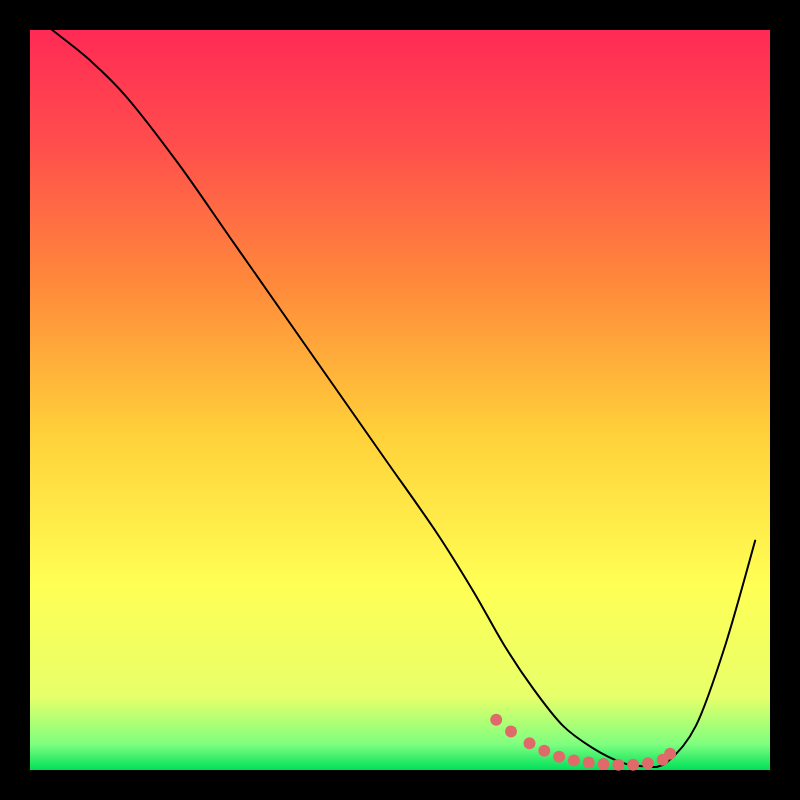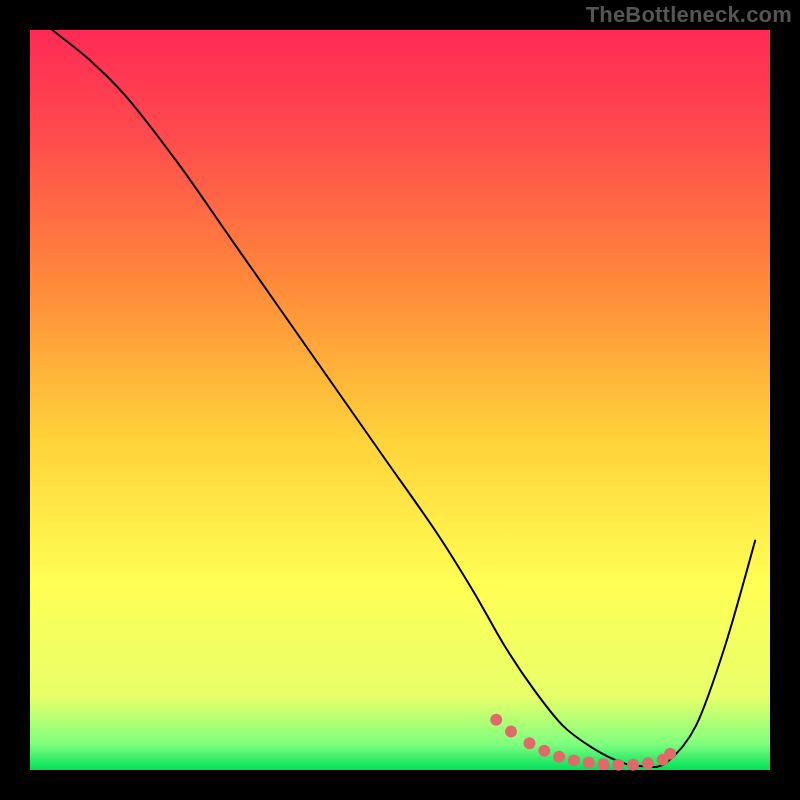--- a/index.html
+++ b/index.html
@@ -27,21 +27,20 @@
     letter-spacing: 0.2px;
   }
   svg {
     display: block;
   }
 </style>
 </head>
 <body>
 
 <div class="chart-container">
-  <div class="watermark">TheBottleneck.com</div>
   <svg id="chart-svg" width="800" height="800" viewBox="0 0 800 800">
     <defs>
       <linearGradient id="bg-grad" x1="0" y1="0" x2="0" y2="1">
           <stop offset="0%" stop-color="#ff2a55"></stop>
           <stop offset="15%" stop-color="#ff4d4d"></stop>
           <stop offset="35%" stop-color="#ff8c3a"></stop>
           <stop offset="55.00000000000001%" stop-color="#ffd23a"></stop>
           <stop offset="75%" stop-color="#ffff55"></stop>
           <stop offset="90%" stop-color="#e8ff6a"></stop>
           <stop offset="96.5%" stop-color="#7fff7f"></stop>

